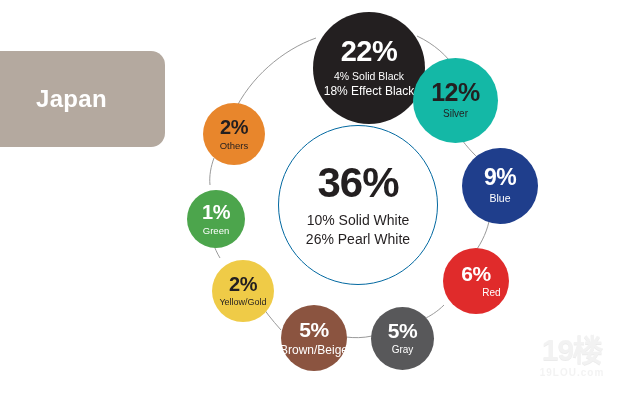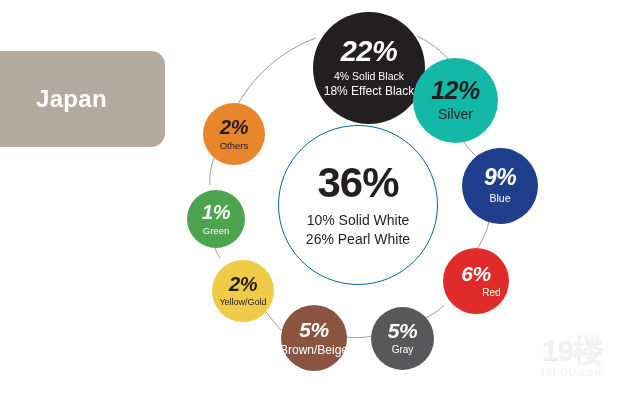--- a/index.html
+++ b/index.html
@@ -32,21 +32,21 @@
     letter-spacing:-1px;}
   #center-circle .sub{font-size:14px;color:#231f20;line-height:1.35;margin-top:7px;
     text-align:center;white-space:nowrap;}
 
   
   .bubble{
     position:absolute;border-radius:50%;box-sizing:border-box;
     display:flex;flex-direction:column;align-items:center;justify-content:center;
     text-align:center;
   }
-  .bubble .pct{font-weight:bold;line-height:1;letter-spacing:-0.5px;font-style:italic;}
+  .bubble .pct{font-weight:bold;line-height:1;letter-spacing:-0.5px;}
   .bubble .lbl{line-height:1.25;margin-top:3px;white-space:nowrap;}
   .bubble .sub2{line-height:1.25;white-space:nowrap;}
 
   
   #watermark{
     position:absolute;right:8px;bottom:12px;width:120px;height:58px;
     display:flex;flex-direction:column;align-items:center;justify-content:center;
     opacity:.5;pointer-events:none;
   }
   #watermark .wm-main{
@@ -89,21 +89,21 @@
   </div>
 
   <div id="bubble-layer">
       <div class="bubble" style="width: 112px; height: 112px; left: 313px; top: 12px; background: rgb(35, 31, 32); color: rgb(255, 255, 255);">
         <div class="pct" style="font-size: 29px;">22%</div>
         <div class="lbl" style="font-size: 10.5px; margin-top: 4px;">4% Solid Black</div>
         <div class="sub2" style="font-size: 12px;">18% Effect Black</div>
       </div>
       <div class="bubble" style="width: 85px; height: 85px; left: 413px; top: 58px; background: #14b8a6; color: rgb(35, 31, 32);">
         <div class="pct" style="font-size: 25px;">12%</div>
-        <div class="lbl" style="font-size: 14px;">Silver</div>
+        <div class="lbl" style="font-size: 10px;">Silver</div>
       </div>
       <div class="bubble" style="width: 76px; height: 76px; left: 462px; top: 148px; background: rgb(31, 62, 140); color: rgb(255, 255, 255);">
         <div class="pct" style="font-size: 23px;">9%</div>
         <div class="lbl" style="font-size: 10.5px;">Blue</div>
       </div>
       <div class="bubble" style="width: 66px; height: 66px; left: 443px; top: 248px; background: rgb(224, 43, 43); color: rgb(255, 255, 255);">
         <div class="pct" style="font-size: 21px;">6%</div>
         <div class="lbl" style="font-size: 10px; margin-left: 31px;">Red</div>
       </div>
       <div class="bubble" style="width: 63px; height: 63px; left: 371px; top: 307px; background: rgb(88, 88, 90); color: rgb(255, 255, 255);">

